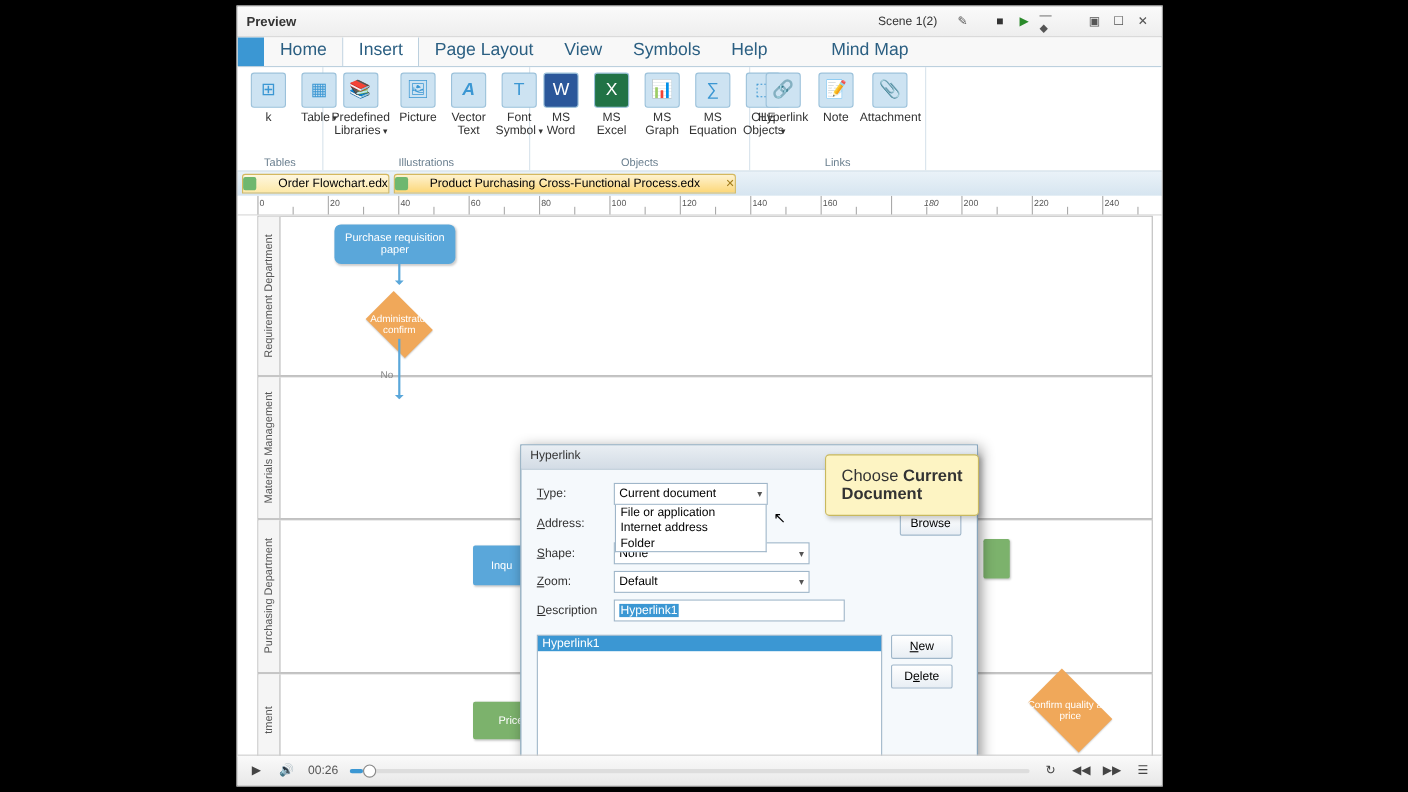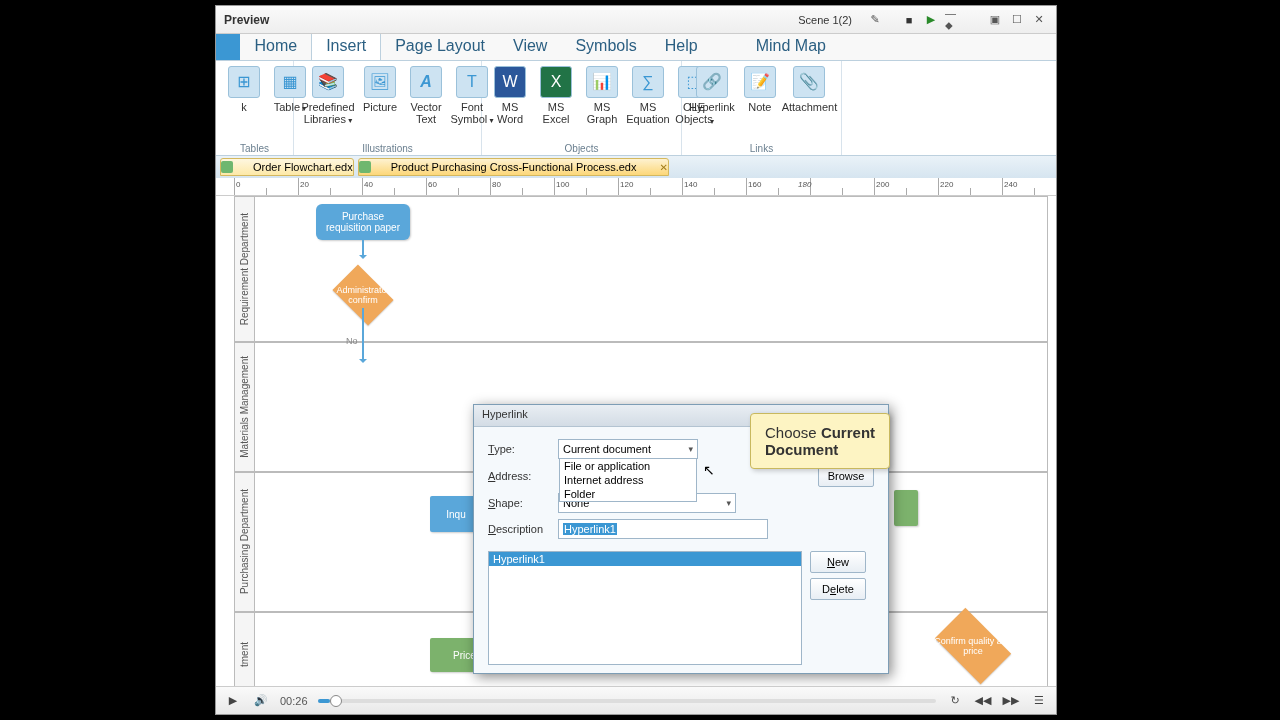--- a/index.html
+++ b/index.html
@@ -244,21 +244,21 @@
       <div class="tick" style="left: 402px;"></div>
       <div class="ticklbl" style="left: 404px;">120</div>
       <div class="tick" style="left: 434px; height: 8px; top: 10px;"></div>
       <div class="tick" style="left: 466px;"></div>
       <div class="ticklbl" style="left: 468px;">140</div>
       <div class="tick" style="left: 498px; height: 8px; top: 10px;"></div>
       <div class="tick" style="left: 530px;"></div>
       <div class="ticklbl" style="left: 532px;">160</div>
       <div class="tick" style="left: 562px; height: 8px; top: 10px;"></div>
       <div class="tick" style="left: 594px;"></div>
-      <div class="ticklbl" style="left: 582px; font-style: italic;">180</div>
+      <div class="ticklbl" style="left: 624px; font-style: italic;">180</div>
       <div class="tick" style="left: 626px; height: 8px; top: 10px;"></div>
       <div class="tick" style="left: 658px;"></div>
       <div class="ticklbl" style="left: 660px;">200</div>
       <div class="tick" style="left: 690px; height: 8px; top: 10px;"></div>
       <div class="tick" style="left: 722px;"></div>
       <div class="ticklbl" style="left: 724px;">220</div>
       <div class="tick" style="left: 754px; height: 8px; top: 10px;"></div>
       <div class="tick" style="left: 786px;"></div>
       <div class="ticklbl" style="left: 788px;">240</div>
       <div class="tick" style="left: 818px; height: 8px; top: 10px;"></div>
@@ -279,21 +279,21 @@
         <div class="sl-head">
           <span>Materials Management</span>
         </div>
       </div>
       <div class="swimlane" style="top: 0px; height: 146px;">
         <div class="sl-head">
           <span>Requirement Department</span>
         </div>
       </div>
 
-    <div class="fc-box" style="left:100px;top:8px;width:94px;height:36px;border-radius:6px">Purchase
+    <div class="fc-box" style="left:88px;top:8px;width:110px;height:36px;border-radius:6px">Purchase
 requisition paper</div>
     <div class="fc-arrow" style="left:146px;top:44px;height:18px"></div>
     <div class="fc-diamond" style="left:112px;top:74px">
         <div class="d"></div>
         <div class="t">Administrator
 confirm</div>
       </div>
     <div class="fc-arrow" style="left:146px;top:112px;height:54px"></div>
     <span class="fc-lbl" style="left:130px;top:140px">No</span>
 
@@ -325,20 +325,26 @@
           <input class="minput" style="max-width: 140px; visibility: hidden;">
           <button class="mbtn" style="margin-left:auto">Browse</button>
         </div>
         <div class="mrow">
           <label><u>S</u>hape:</label>
           <div class="mselect" style="max-width:178px">
               <span>None</span>
             </div>
         </div>
         <div class="mrow">
+          <label><u>Z</u>oom:</label>
+          <div class="mselect" style="max-width:178px">
+              <span>Default</span>
+            </div>
+        </div>
+        <div class="mrow">
           <label><u>D</u>escription</label>
           <div class="minput" style="max-width:210px;display:flex;align-items:center">
               <span class="sel-hl">Hyperlink1</span>
             </div>
         </div>
         <div class="mlistrow">
           <div class="col">
             <div class="mlist">
               <div class="item">Hyperlink1</div>
             </div>

